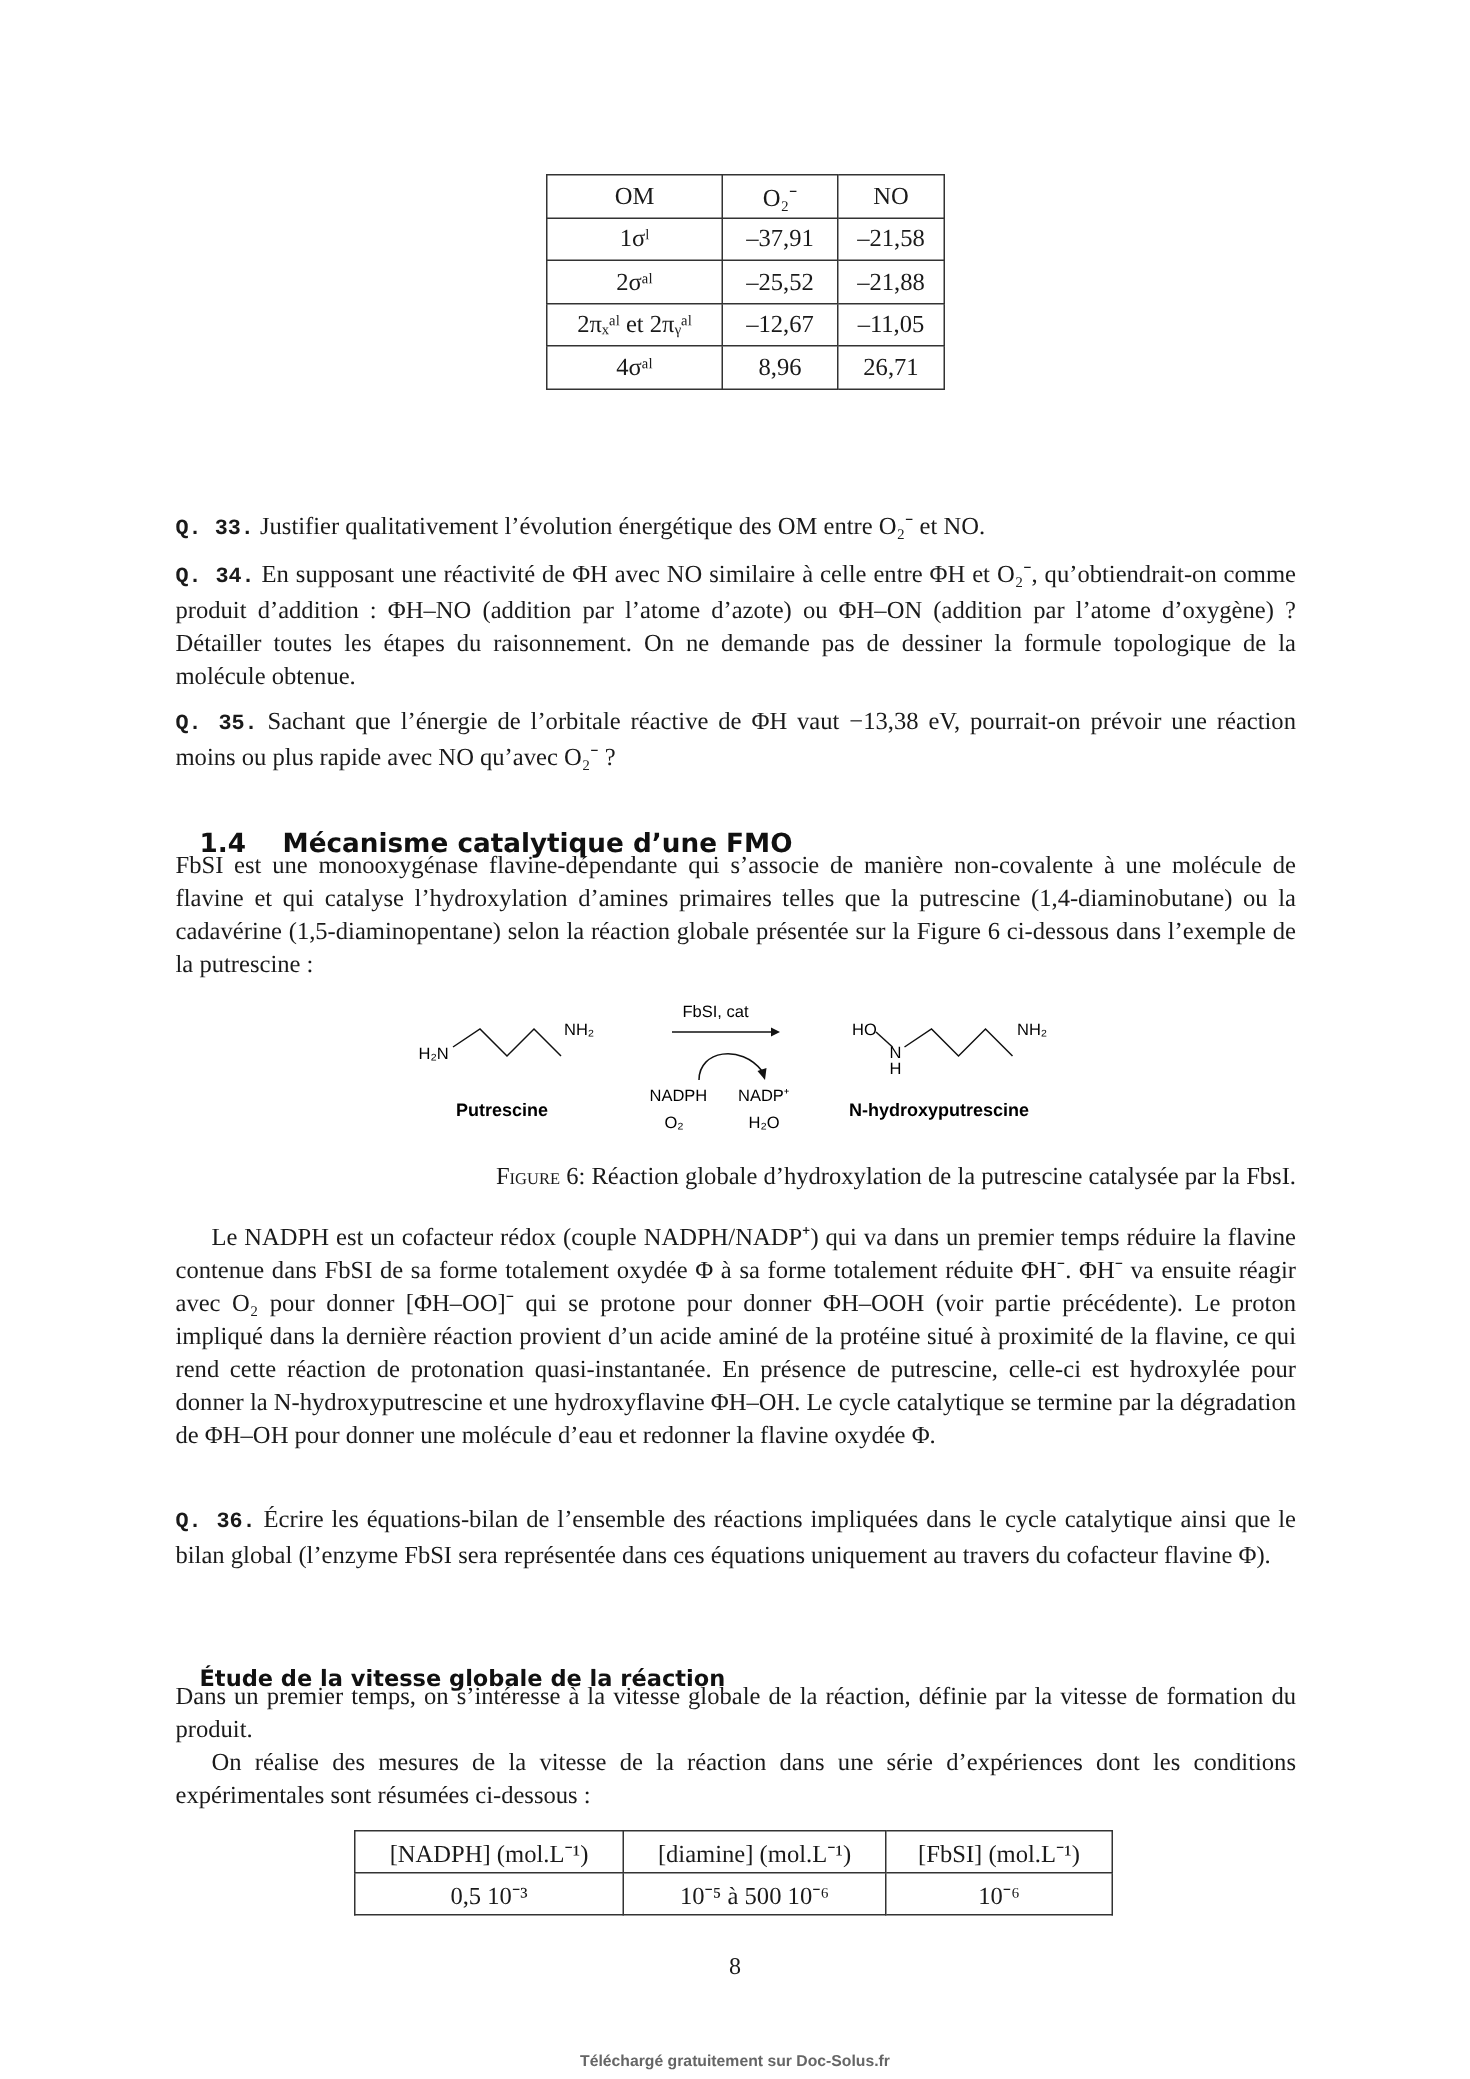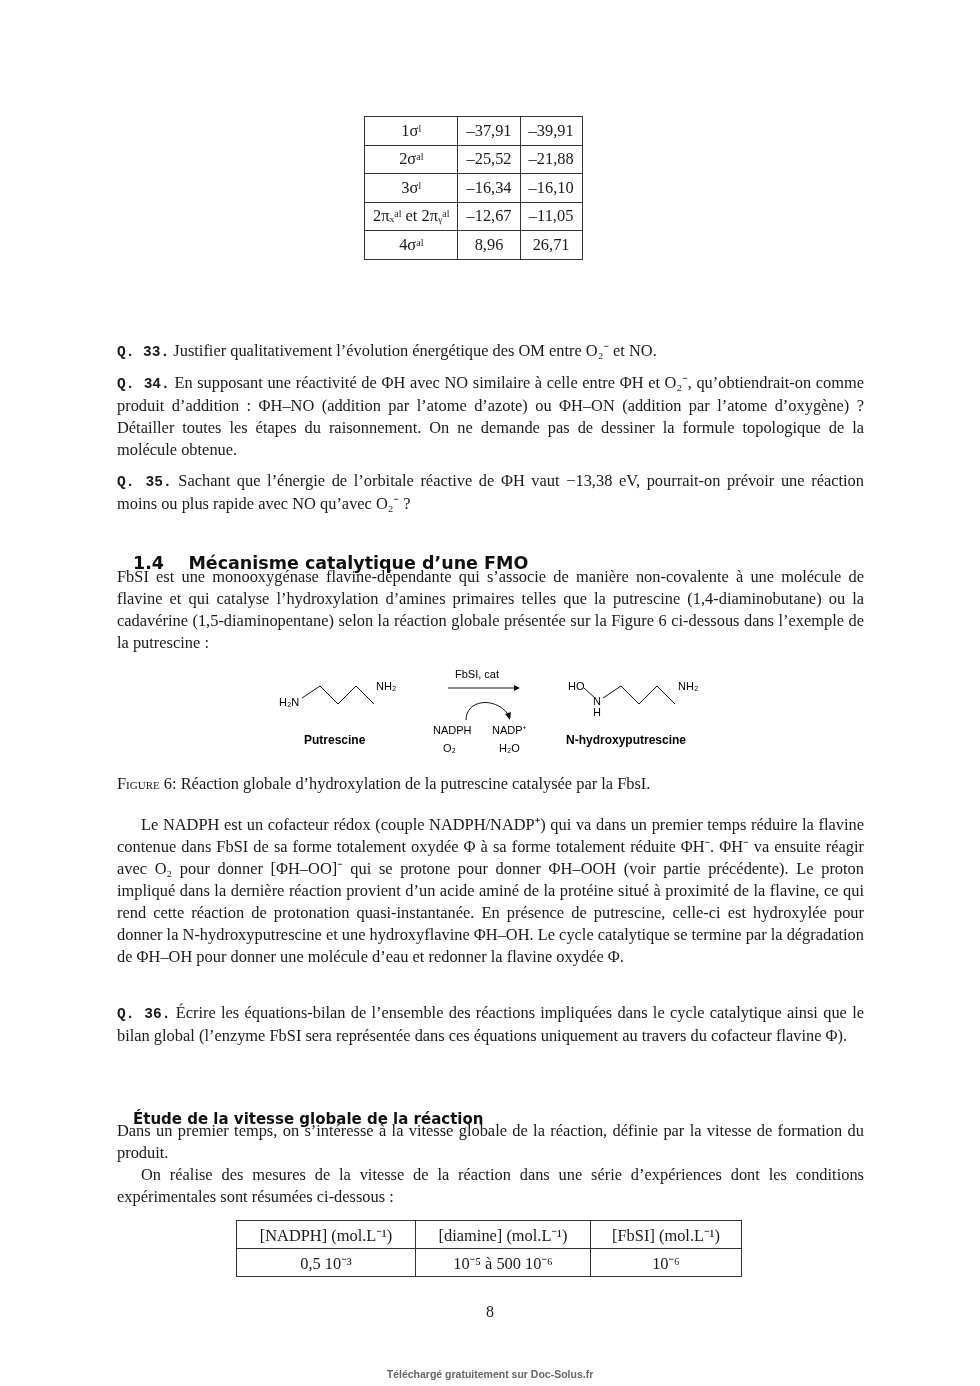--- a/index.html
+++ b/index.html
@@ -11,52 +11,52 @@
   table.om { position: absolute; left: 364px; top: 116px; border-collapse: collapse;
              font-family: "Liberation Serif", serif; font-size: 16.4px; }
   table.om td { border: 1px solid #333; text-align: center; height: 27.5px; padding: 0 8px; }
   table.om td.c0 { width: 100px; }
   table.om td.c1 { width: 60px; }
   table.om td.c2 { width: 54px; }
   h2.sec { position: absolute; left: 117px; top: 537px; margin: 16px; font-family: "DejaVu Sans", sans-serif;
            font-size: 17.5px; font-weight: bold; color: #111; }
   h3.sub { position: absolute; left: 117px; top: 1094px; margin: 16px; font-family: "DejaVu Sans", sans-serif;
            font-size: 15px; font-weight: bold; color: #111; }
-  .caption { position: absolute; left: 117px; width: 747px; top: 774px; text-align: left;
+  .caption { position: absolute; left: 117px; width: 747px; top: 774px; text-align: right;
              font-family: "Liberation Serif", serif; font-size: 16.4px; }
   .smallcaps { font-variant: small-caps; }
   table.cond { position: absolute; left: 236px; top: 1220px; border-collapse: collapse;
                font-family: "Liberation Serif", serif; font-size: 16.4px; }
   table.cond td { border: 1px solid #333; text-align: center; height: 27px; padding: 0 8px; }
   .pagenum { position: absolute; top: 1303px; left: 0; width: 980px; text-align: center;
              font-family: "Liberation Serif", serif; font-size: 16px; }
   .footer { position: absolute; top: 1368px; left: 0; width: 980px; text-align: center;
             font-family: "Liberation Sans", sans-serif; font-size: 10.5px; color: #666; font-weight: bold; }
   .fig { position: absolute; left: 270px; top: 662px; width: 440px; height: 100px; }
   .fig text { font-family: "Liberation Sans", sans-serif; }
 </style>
 </head>
 <body>
 
 <table class="om">
   <tbody>
+      <tr>
+    <td class="c0">OM</td>
+    <td class="c1">O₂⁻</td>
+    <td class="c2">NO</td>
+  </tr>
   <tr>
     <td>1σˡ</td>
     <td>–37,91</td>
-    <td>–39,91</td>
+    <td>–21,58</td>
   </tr>
   <tr>
     <td>2σᵃˡ</td>
     <td>–25,52</td>
     <td>–21,88</td>
-  </tr>
-  <tr>
-    <td>3σˡ</td>
-    <td>–16,34</td>
-    <td>–16,10</td>
   </tr>
   <tr>
     <td>2πₓᵃˡ et 2πᵧᵃˡ</td>
     <td>–12,67</td>
     <td>–11,05</td>
   </tr>
   <tr>
     <td>4σᵃˡ</td>
     <td>8,96</td>
     <td>26,71</td>

